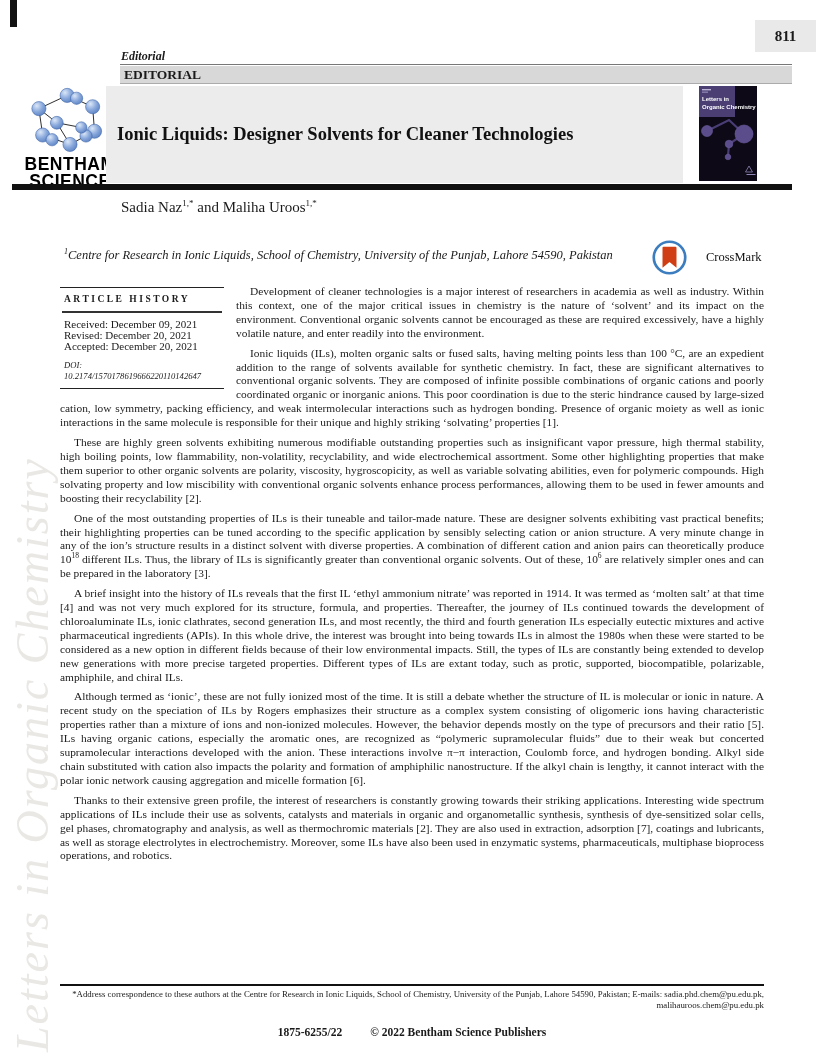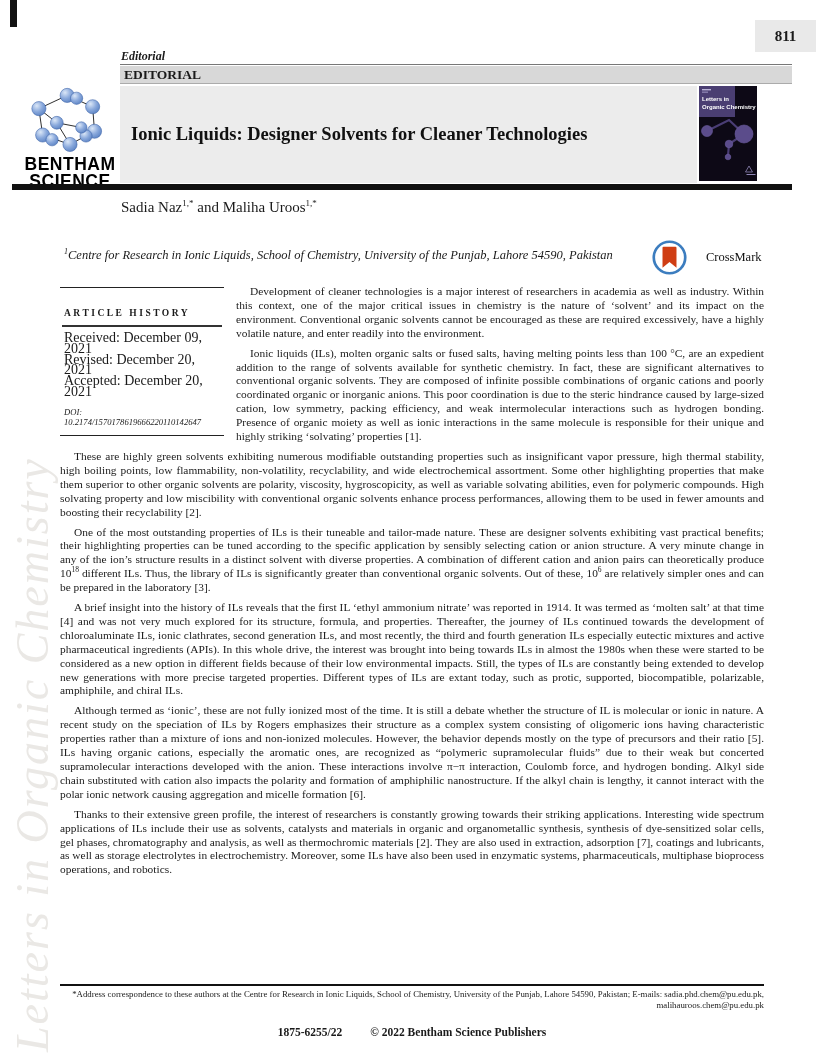--- a/index.html
+++ b/index.html
@@ -20,44 +20,44 @@
         justify-content:space-between;font-weight:bold;font-style:italic;font-size:12px;}
   .rh-rule{position:absolute;left:120px;top:64px;width:672px;height:1px;background:#777;}
   .section-bar{position:absolute;left:120px;top:66px;width:672px;height:18px;background:#d8d8d8;
         border-bottom:1px solid #ababab;display:flex;align-items:center;box-sizing:border-box;
         padding-left:4px;font-weight:bold;font-size:13.5px;}
 
   .logo{position:absolute;left:19px;top:86px;width:102px;text-align:center;}
   .logo-text{font-family:"Liberation Sans",sans-serif;font-weight:bold;color:#000000;
         font-size:17.5px;line-height:17px;letter-spacing:0.5px;}
 
-  .title-block{position:absolute;left:120px;top:86px;width:577px;height:97px;background:#ececec;
+  .title-block{position:absolute;left:106px;top:86px;width:577px;height:97px;background:#ececec;
         display:flex;align-items:center;padding-left:11px;box-sizing:border-box;}
   .title-block h1{margin:0;font-size:18.5px;font-weight:bold;color:#111;}
 
   .cover{position:absolute;left:699px;top:86px;width:58px;height:95px;}
 
   .black-bar{position:absolute;left:12px;top:184px;width:780px;height:6px;background:#111;}
 
   .authors{position:absolute;left:121px;top:198px;font-size:15px;}
   .authors sup{font-size:9px;}
 
   .affiliation{position:absolute;left:64px;top:247px;width:585px;font-style:italic;font-size:12.5px;}
   .affiliation sup{font-size:8px;}
 
   .crossmark{position:absolute;left:651px;top:239px;display:flex;align-items:center;gap:18px;}
   .crossmark-label{font-size:12.5px;color:#111;}
 
   .article-body{position:absolute;left:60px;top:285px;width:704px;font-size:11.4px;
         line-height:13.9px;text-align:justify;}
   .history-box{float:left;width:164px;margin:2px 12px 6px 0;border-top:1.5px solid #222;
-        border-bottom:1px solid #222;padding:17px 2px 7px 2px;box-sizing:border-box;text-align:left;}
+        border-bottom:1px solid #222;padding:3px 2px 7px 2px;box-sizing:border-box;text-align:left;}
   .hh{font-weight:bold;font-size:9.5px;letter-spacing:2.5px;padding:2px 0 4px 2px;
         border-bottom:2px solid #333;margin-bottom:6px;}
-  .hitem{font-size:14px;line-height:10.8px;padding-left:2px;}
+  .hitem{font-size:11px;line-height:10.8px;padding-left:2px;}
   .hdoi{font-size:8.6px;font-style:italic;margin-top:9px;line-height:10.5px;padding-left:2px;}
   .para{margin:0 0 6px 0;text-indent:14px;}
   .para sup{font-size:7.5px;line-height:0;}
 
   .foot-rule{position:absolute;left:60px;top:984px;width:704px;height:2px;background:#111;}
   .footnote{position:absolute;left:60px;top:989px;width:704px;font-size:8.8px;line-height:11px;
         text-align:right;}
   .footer-line{position:absolute;left:60px;top:1026px;width:704px;display:flex;justify-content:center;
         gap:28px;font-weight:bold;font-size:11.5px;}
 </style>

